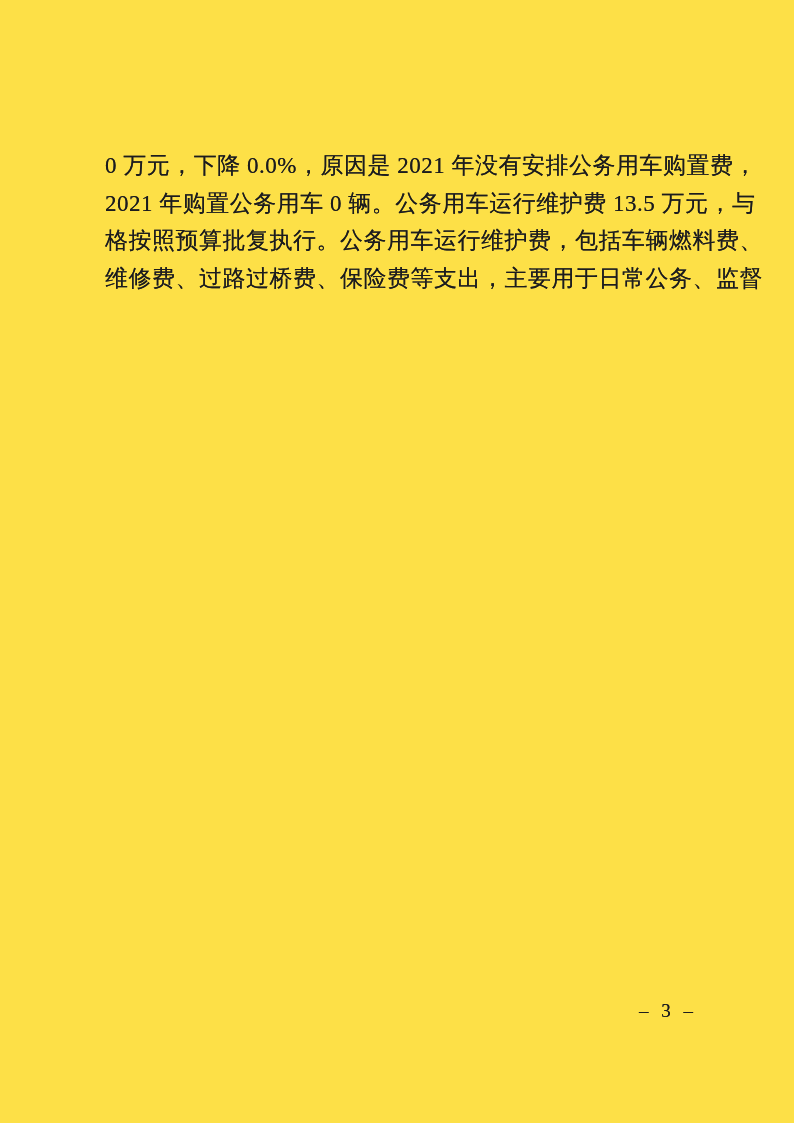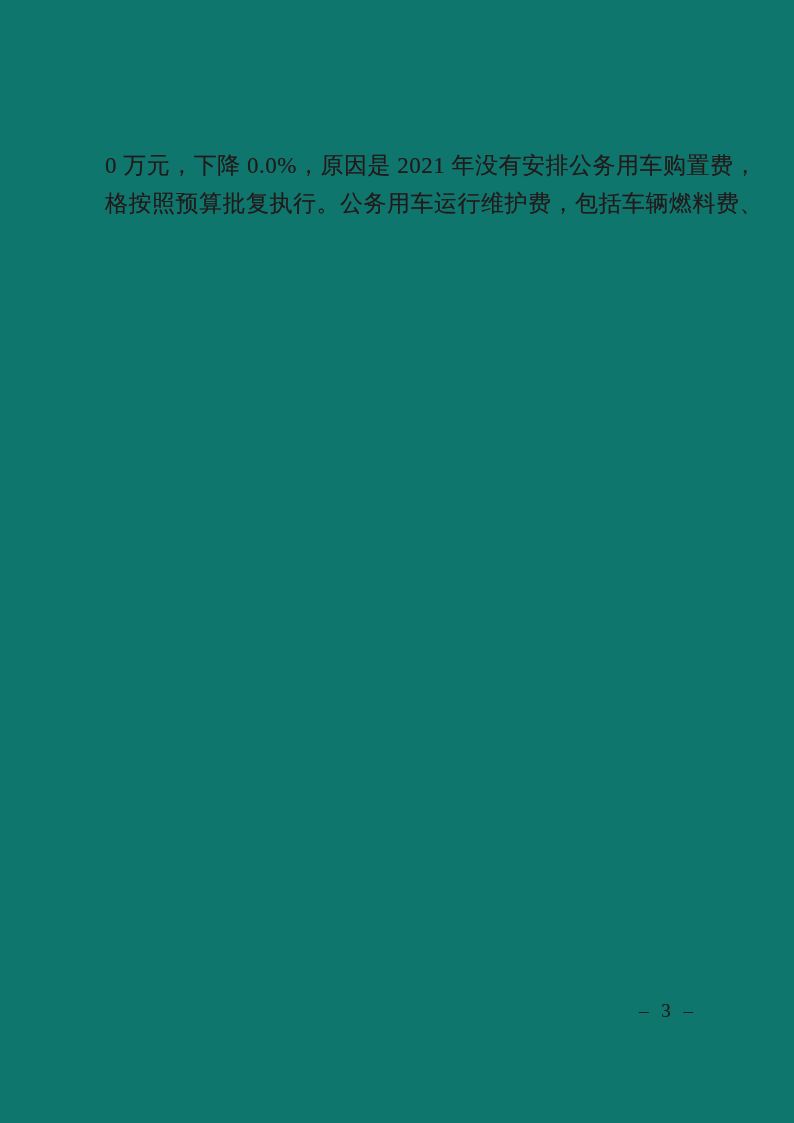--- a/index.html
+++ b/index.html
@@ -4,21 +4,21 @@
 <style>
   html, body {
     margin: 0;
     padding: 0;
     background: #ffffff;
   }
   .page {
     position: relative;
     width: 794px;
     height: 1123px;
-    background: #0f766e;
+    background: #fde047;
     overflow: hidden;
     font-family: "Liberation Serif", "DejaVu Serif", serif;
   }
   .text-block {
     position: absolute;
     left: 105px;
     top: 147px;
     width: 592px;
     color: #1c1c1c;
   }
@@ -47,18 +47,20 @@
     text-shadow: 0 0 0.4px #3a3a3a;
   }
 </style>
 </head>
 <body>
 
 <div class="page">
 
   <div class="text-block">
     <div class="line">0 万元，下降 0.0%，原因是 2021 年没有安排公务用车购置费，</div>
+    <div class="line">2021 年购置公务用车 0 辆。公务用车运行维护费 13.5 万元，与</div>
     <div class="line">格按照预算批复执行。公务用车运行维护费，包括车辆燃料费、</div>
+    <div class="line">维修费、过路过桥费、保险费等支出，主要用于日常公务、监督</div>
   </div>
 
   <div class="page-number">– 3 –</div>
 
 </div>
 
 </body></html>

